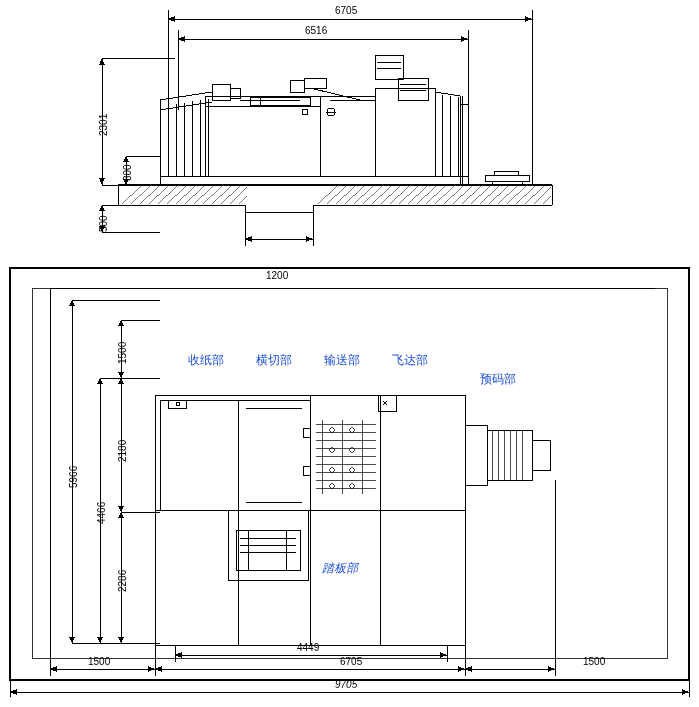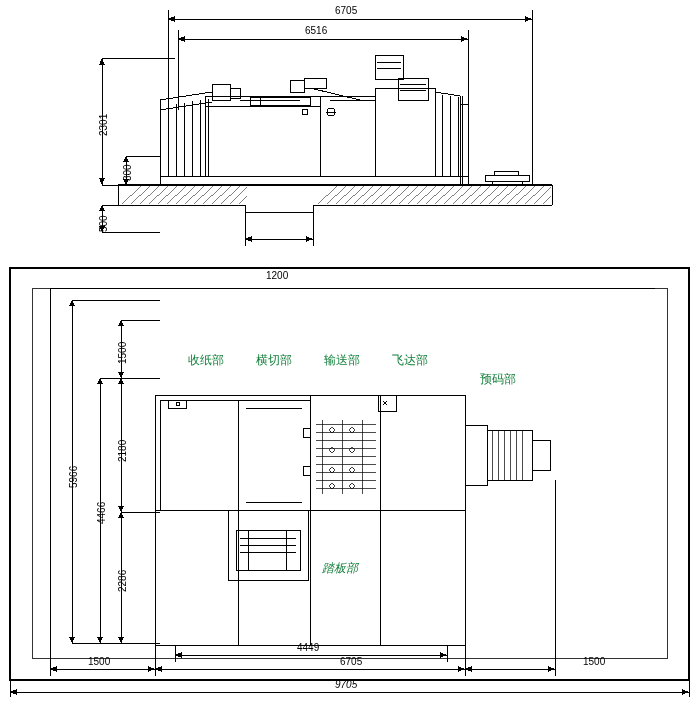--- a/index.html
+++ b/index.html
@@ -23,21 +23,21 @@
     position:absolute;
     font-size:10px;
     color:#000;
     white-space:nowrap;
     line-height:10px;
     transform-origin:0 0;
   }
   .cnlabel{
     position:absolute;
     font-size:12px;
-    color:#15803d;
+    color:#1d4ed8;
     white-space:nowrap;
     font-family:"DejaVu Sans", sans-serif;
   }
   svg{position:absolute;left:0;top:0;}
 </style>
 </head>
 <body>
 
 <div class="stage">
 

